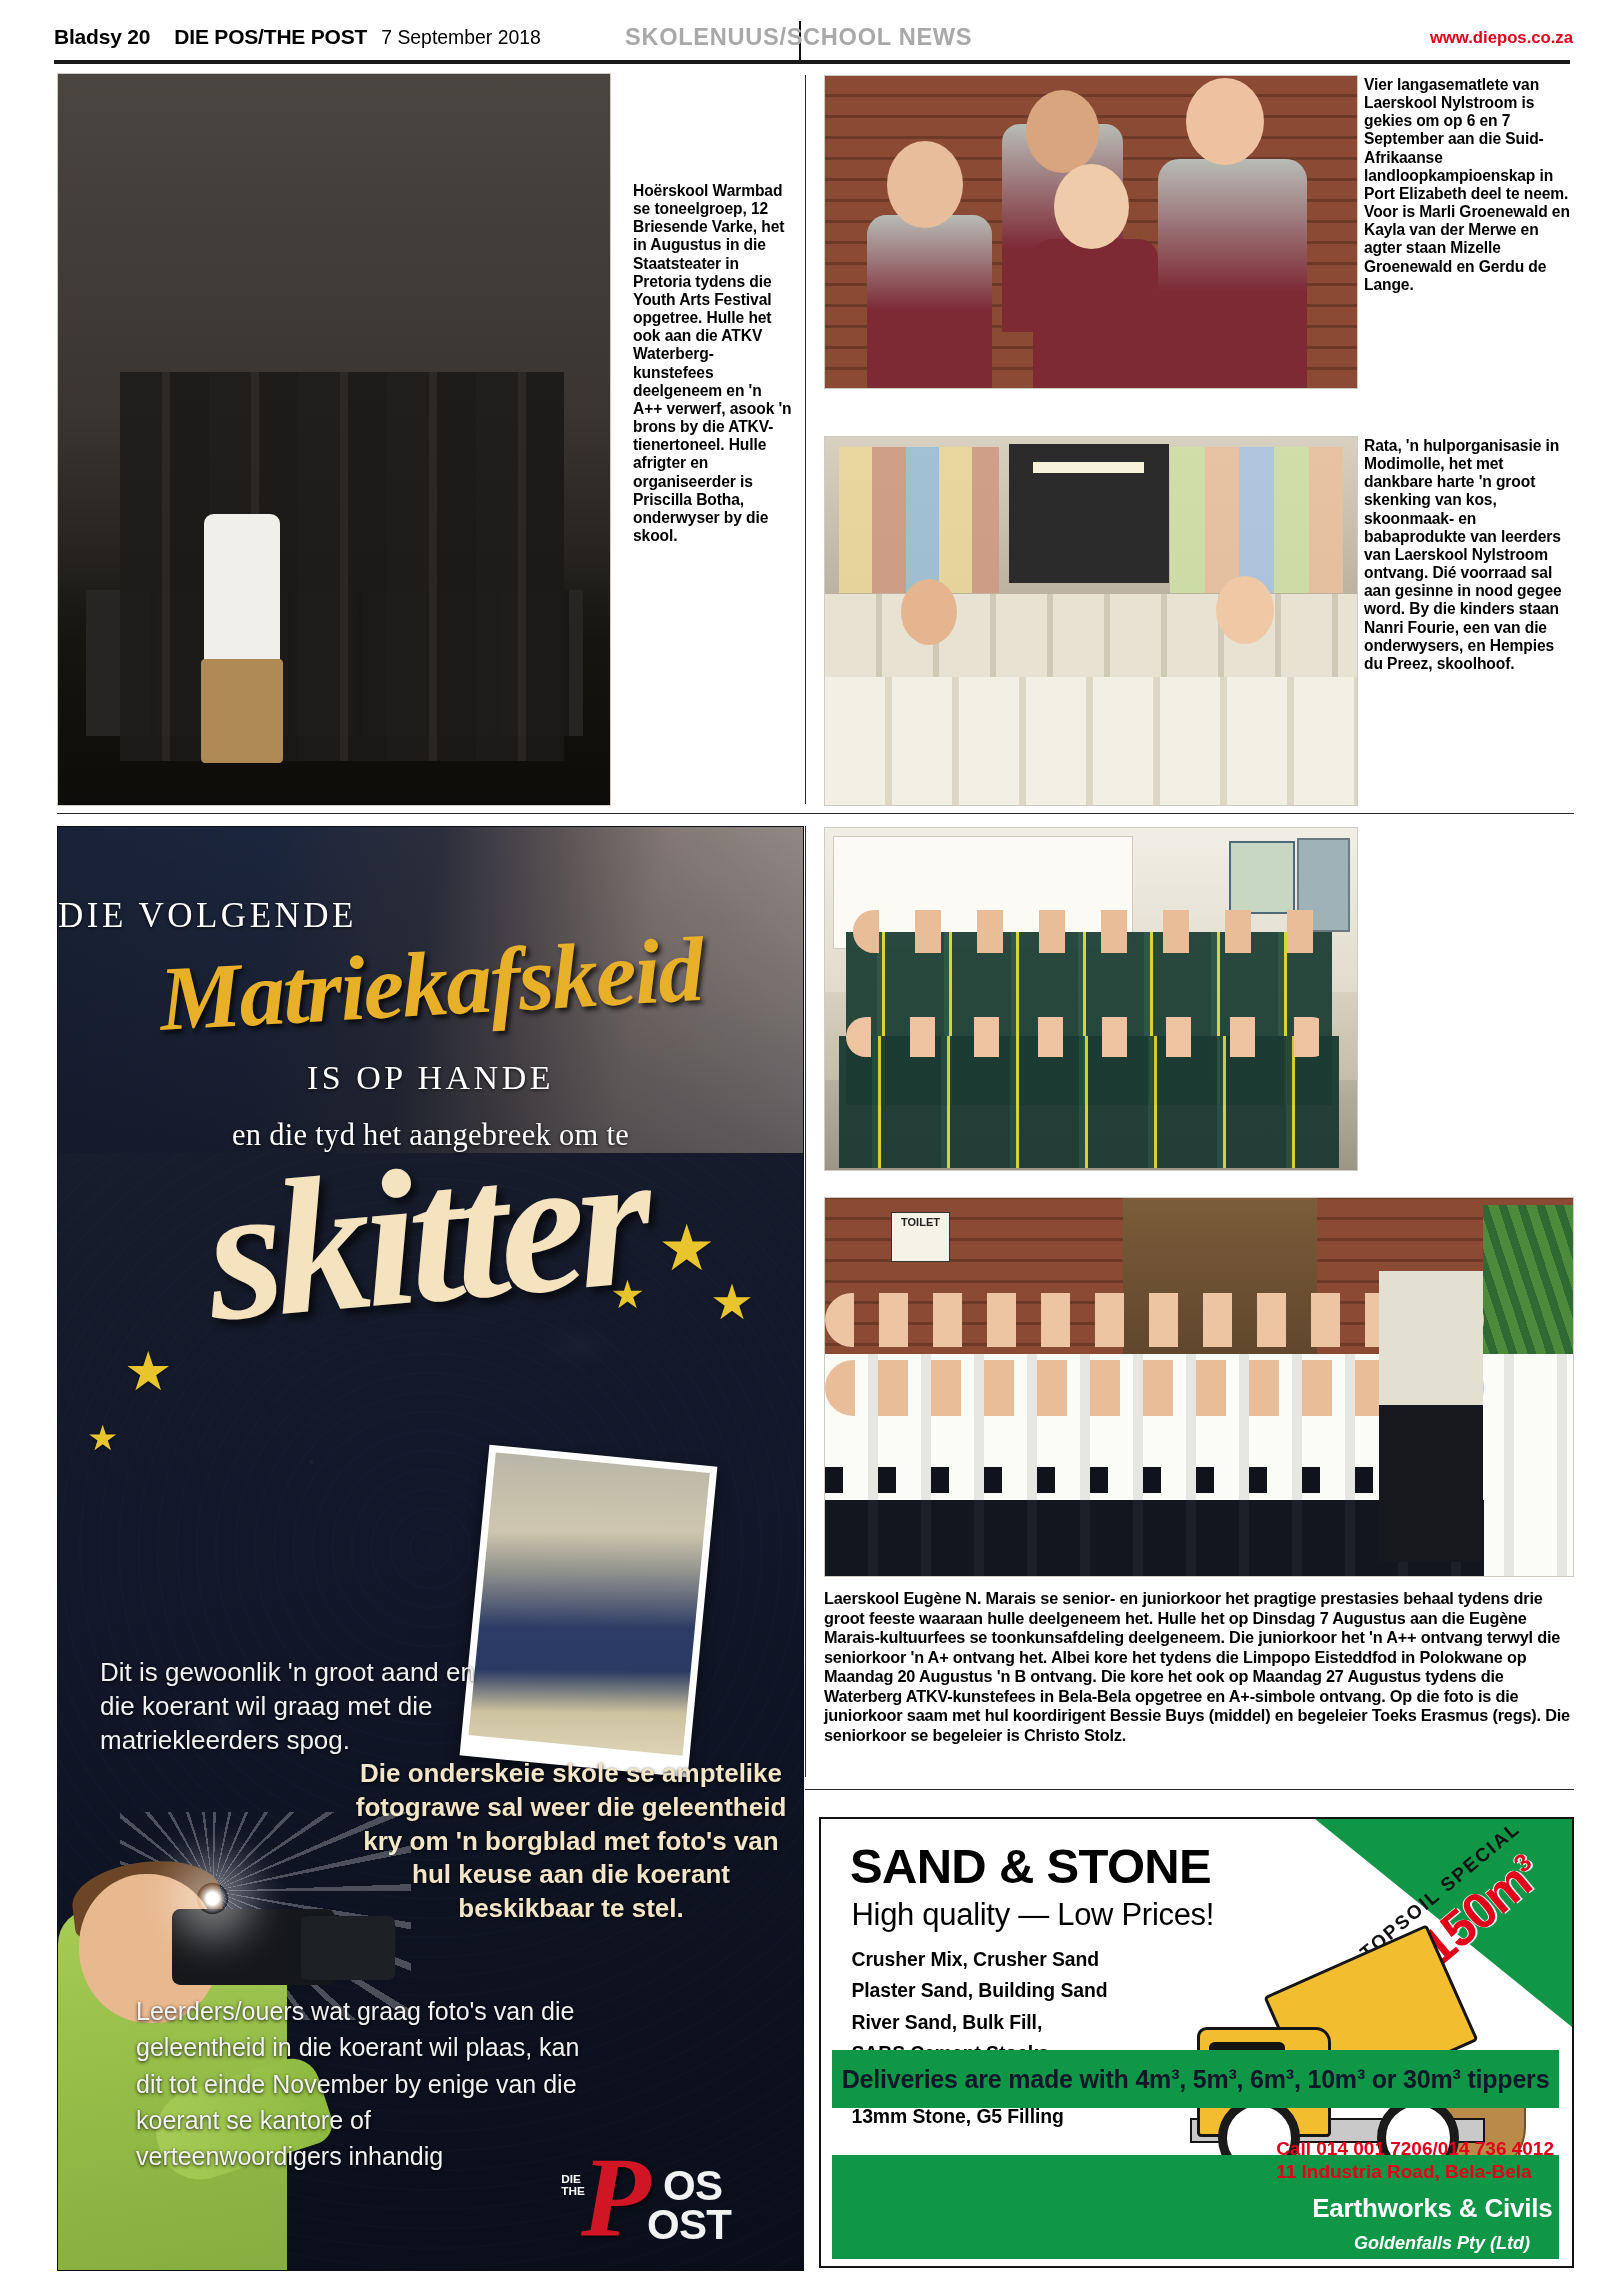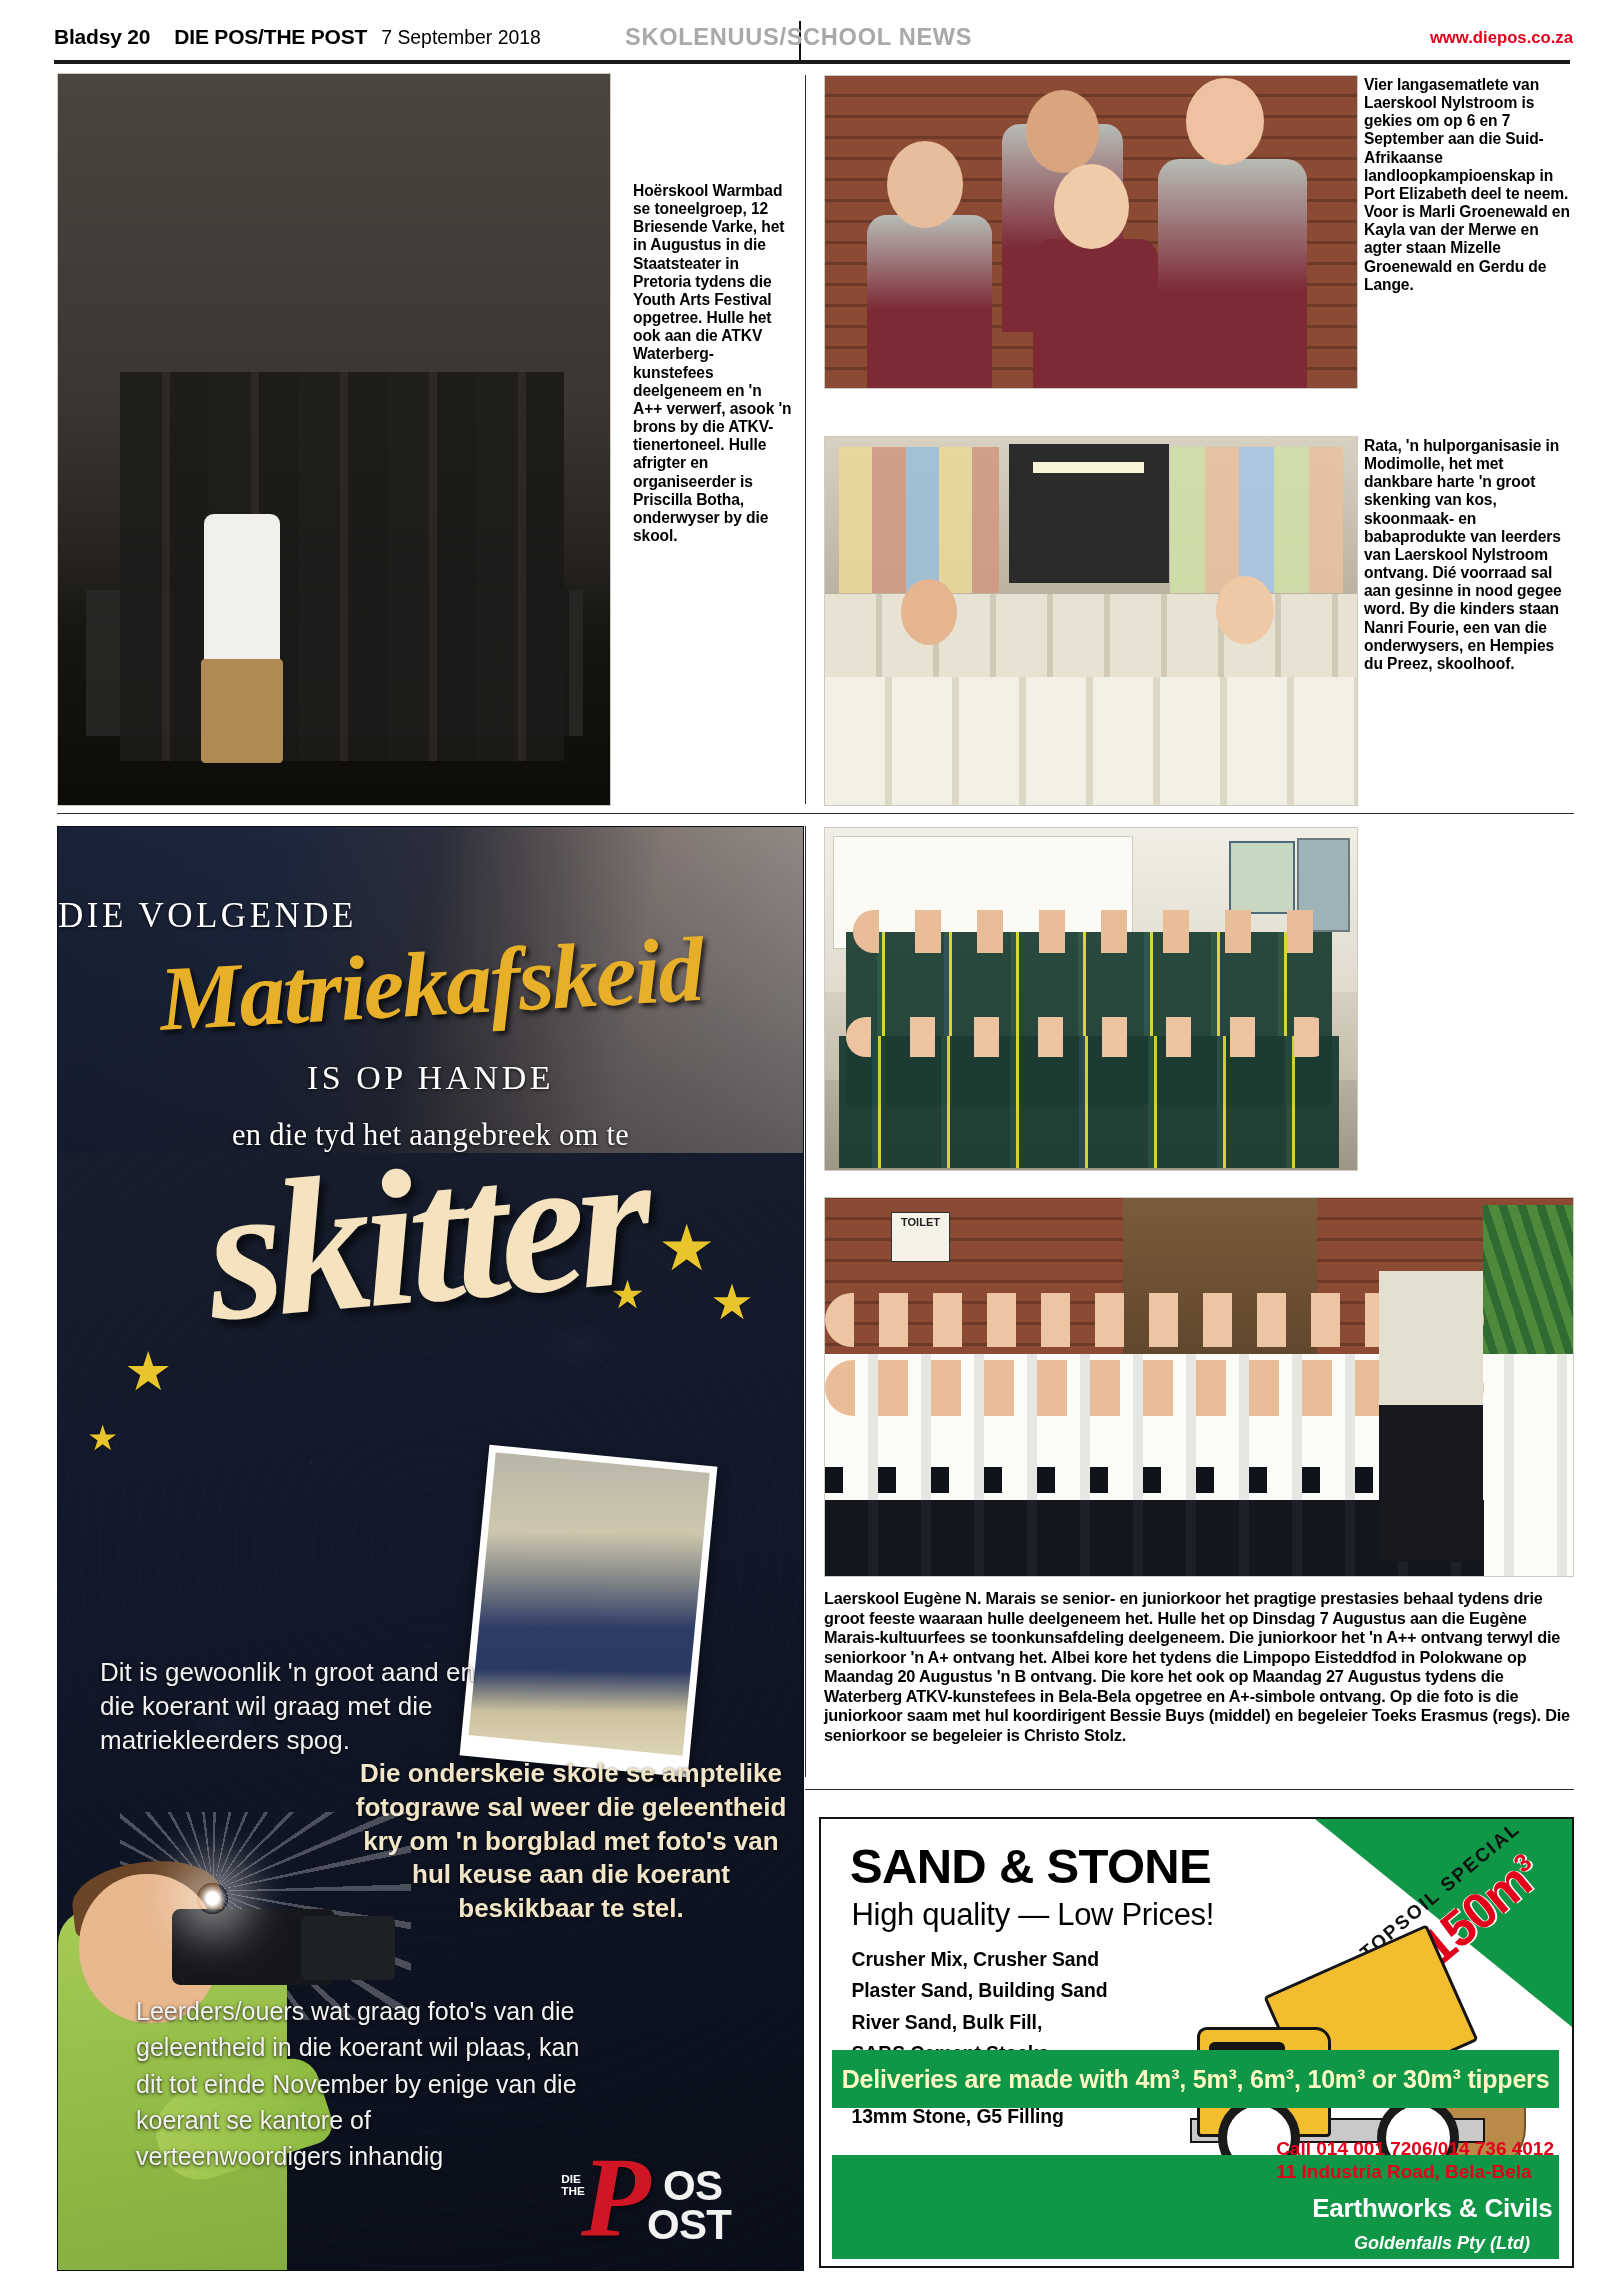--- a/index.html
+++ b/index.html
@@ -118,21 +118,21 @@
   .tk-cab{position:absolute;left:21px;bottom:42px;width:128px;height:104px;background:#f2bd2e;border:3.5px solid #151515;border-radius:9.7px 15.3px 4.2px 4.2px;}
   .tk-win{position:absolute;left:33px;bottom:97px;width:76px;height:40px;background:#141414;border-radius:5.6px;}
   .tk-bed{position:absolute;left:139px;bottom:66px;width:173px;height:121px;background:#f2bd2e;border:3.5px solid #151515;
      transform:rotate(-24deg);transform-origin:0 100%;border-radius:4.2px;}
   .tk-chassis{position:absolute;left:14px;bottom:36px;width:291px;height:21px;background:#c9c9c9;border:2.8px solid #151515;}
   .tk-w1{position:absolute;left:42px;bottom:0;width:64px;height:64px;border-radius:50%;background:#fff;border:9px solid #1a1a1a;}
   .tk-w2{position:absolute;left:201px;bottom:0;width:64px;height:64px;border-radius:50%;background:#fff;border:9px solid #1a1a1a;}
   .tk-soil{position:absolute;right:-2.8px;bottom:5.6px;width:90px;height:97px;background:#b98a48;
      border-radius:60% 40% 50% 50%;border:2.1px solid #6f5226;}
   .ss-deliv{position:absolute;left:11px;bottom:158px;width:727px;height:58px;background:#0f9646;
-     color:#fef9c3;font-size:25px;font-weight:bold;display:flex;align-items:center;justify-content:center;letter-spacing:-0.2px;}
+     color:#0f172a;font-size:25px;font-weight:bold;display:flex;align-items:center;justify-content:center;letter-spacing:-0.2px;}
   .gij-band{position:absolute;left:11px;bottom:7px;width:727px;height:104px;background:#0f9646;}
   .gij-white{position:absolute;left:11px;bottom:69px;width:727px;height:42px;background:#fff;}
   .gij-name{position:absolute;left:25px;bottom:9.7px;font-size:78px;font-weight:bold;letter-spacing:-2.8px;line-height:1;
      background:linear-gradient(180deg,#0b6e33 0%,#2fa04a 38%,#cfe04a 68%,#f5ef5a 100%);
      -webkit-background-clip:text;background-clip:text;color:transparent;}
   .gij-call{position:absolute;right:18px;bottom:82px;text-align:left;color:#e2001a;font-size:19px;font-weight:bold;line-height:1.2;}
   .gij-ec{position:absolute;right:19.4px;bottom:42px;color:#fff;font-size:26px;font-weight:bold;letter-spacing:-0.2px;}
   .gij-gf{position:absolute;right:42px;bottom:12.5px;color:#fff;font-size:18px;font-weight:bold;font-style:italic;}
 </style>
 </head>

